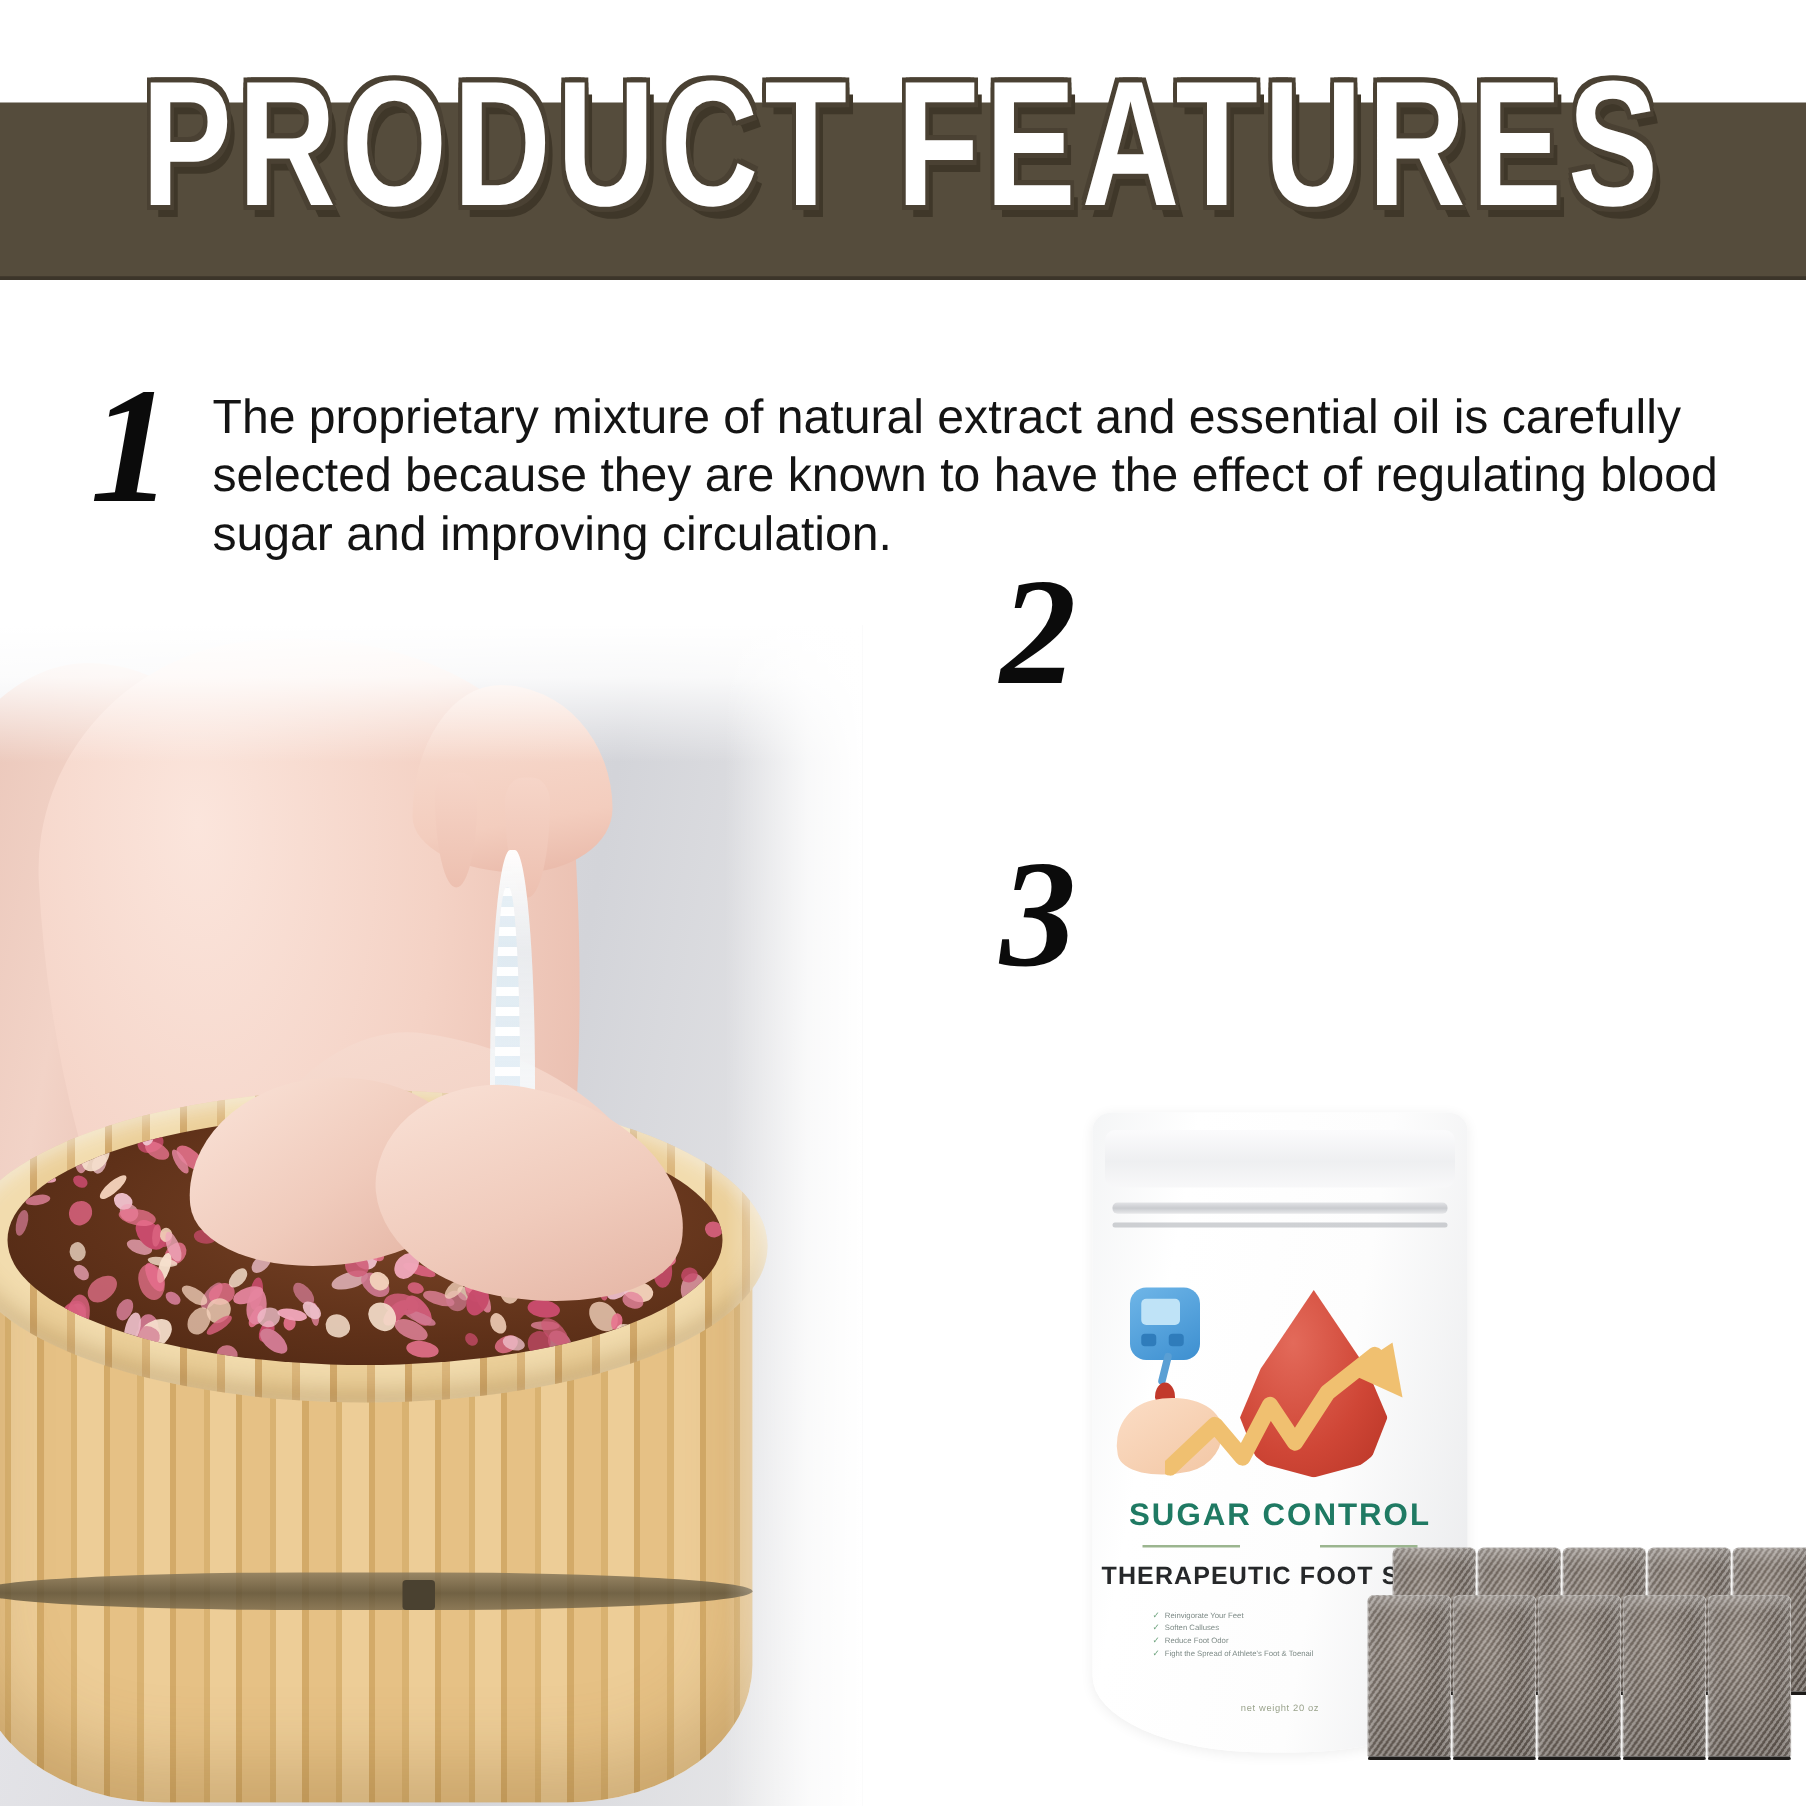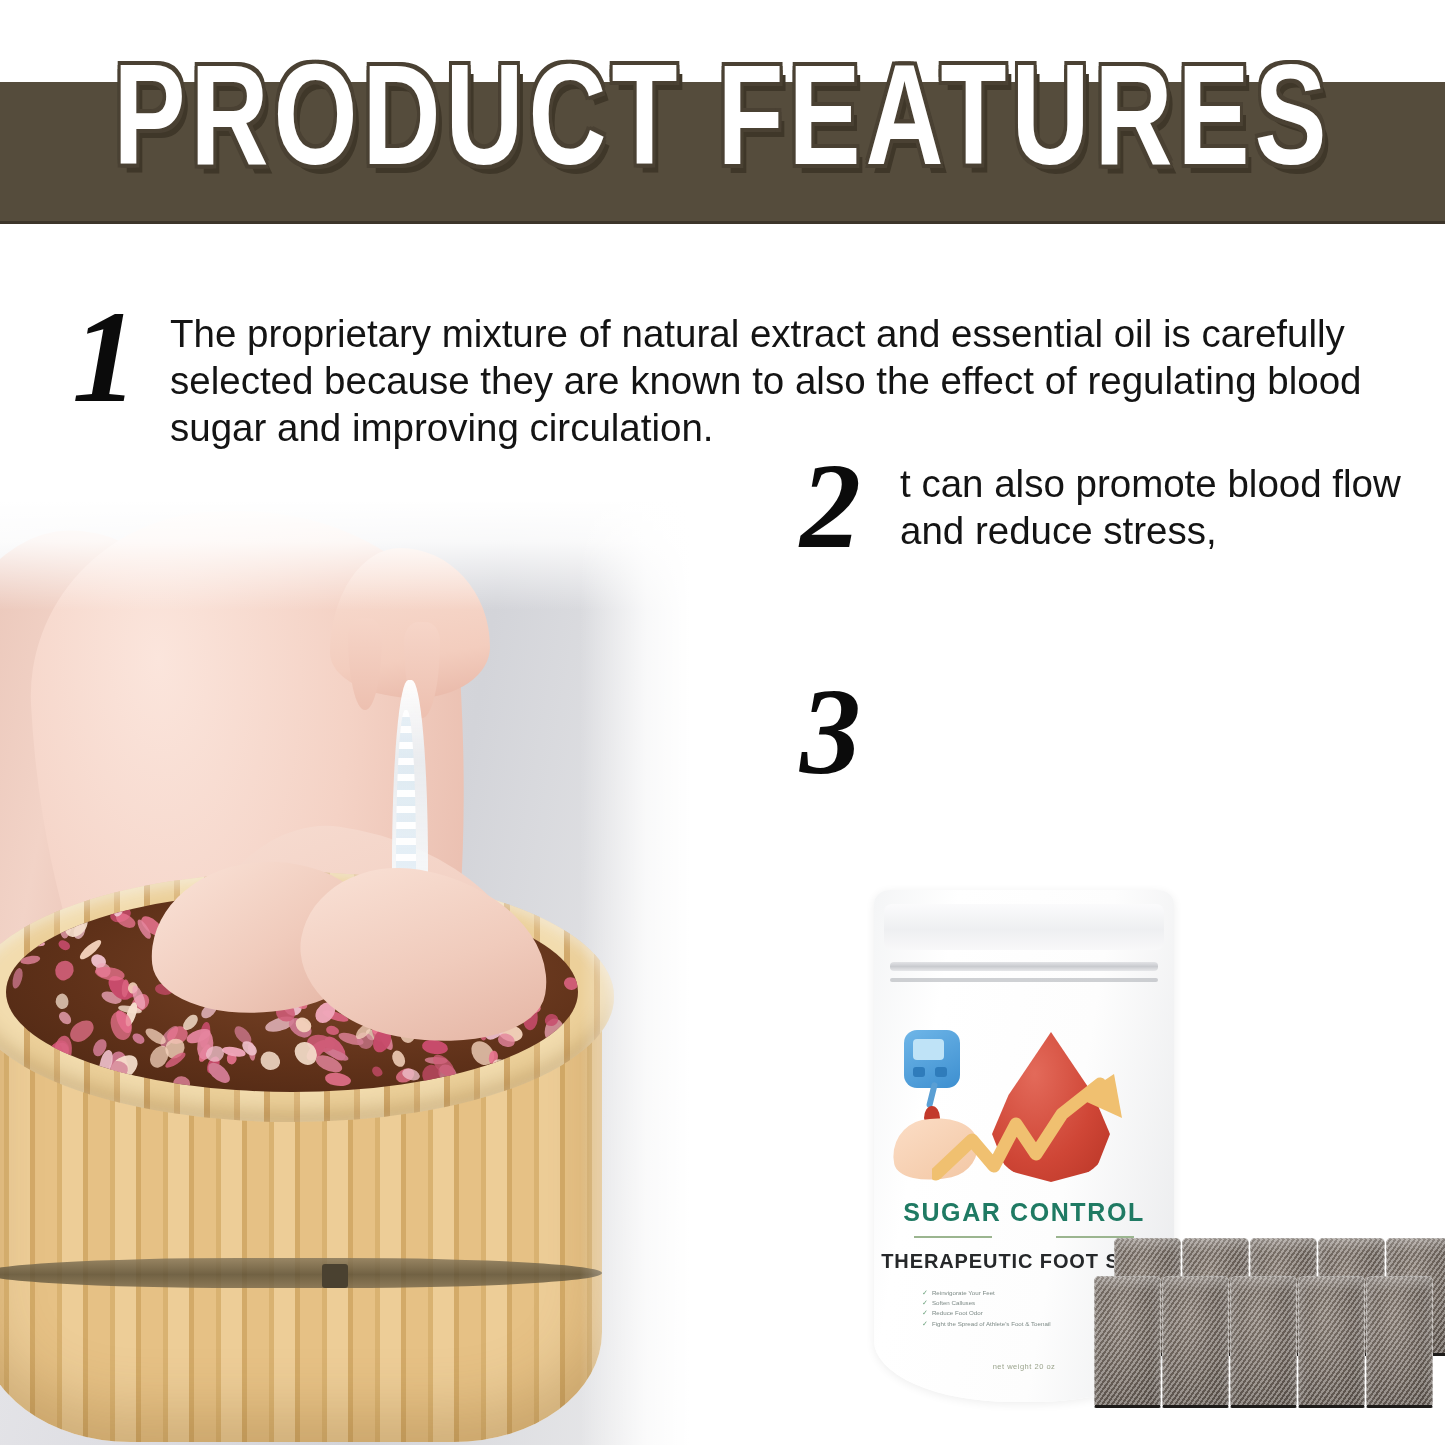--- a/index.html
+++ b/index.html
@@ -636,26 +636,25 @@
         <div class="basin-foot-b"></div>
       </div>
     </div>
 
     <div class="photo-fade-top"></div>
     <div class="photo-fade-right"></div>
   </div>
 
   <div class="feature" id="feature-1">
     <div class="feature-number">1</div>
-    <div class="feature-text">The proprietary mixture of natural extract and essential oil is carefully selected because they are known to also the effect of regulating blood sugar and improving circulation.</div>
+    <div class="feature-text">The proprietary mixture of natural extract and essential oil is carefully selected because they are known to have the effect of regulating blood sugar and improving circulation.</div>
   </div>
 
   <div class="feature" id="feature-2">
     <div class="feature-number">2</div>
-    <div class="feature-text">t can also promote blood flow and reduce stress,</div>
   </div>
 
   <div class="feature" id="feature-3">
     <div class="feature-number">3</div>
   </div>
 
   <div class="product-area">
 
     <div class="pouch">
       <div class="pouch-top-seal"></div>

